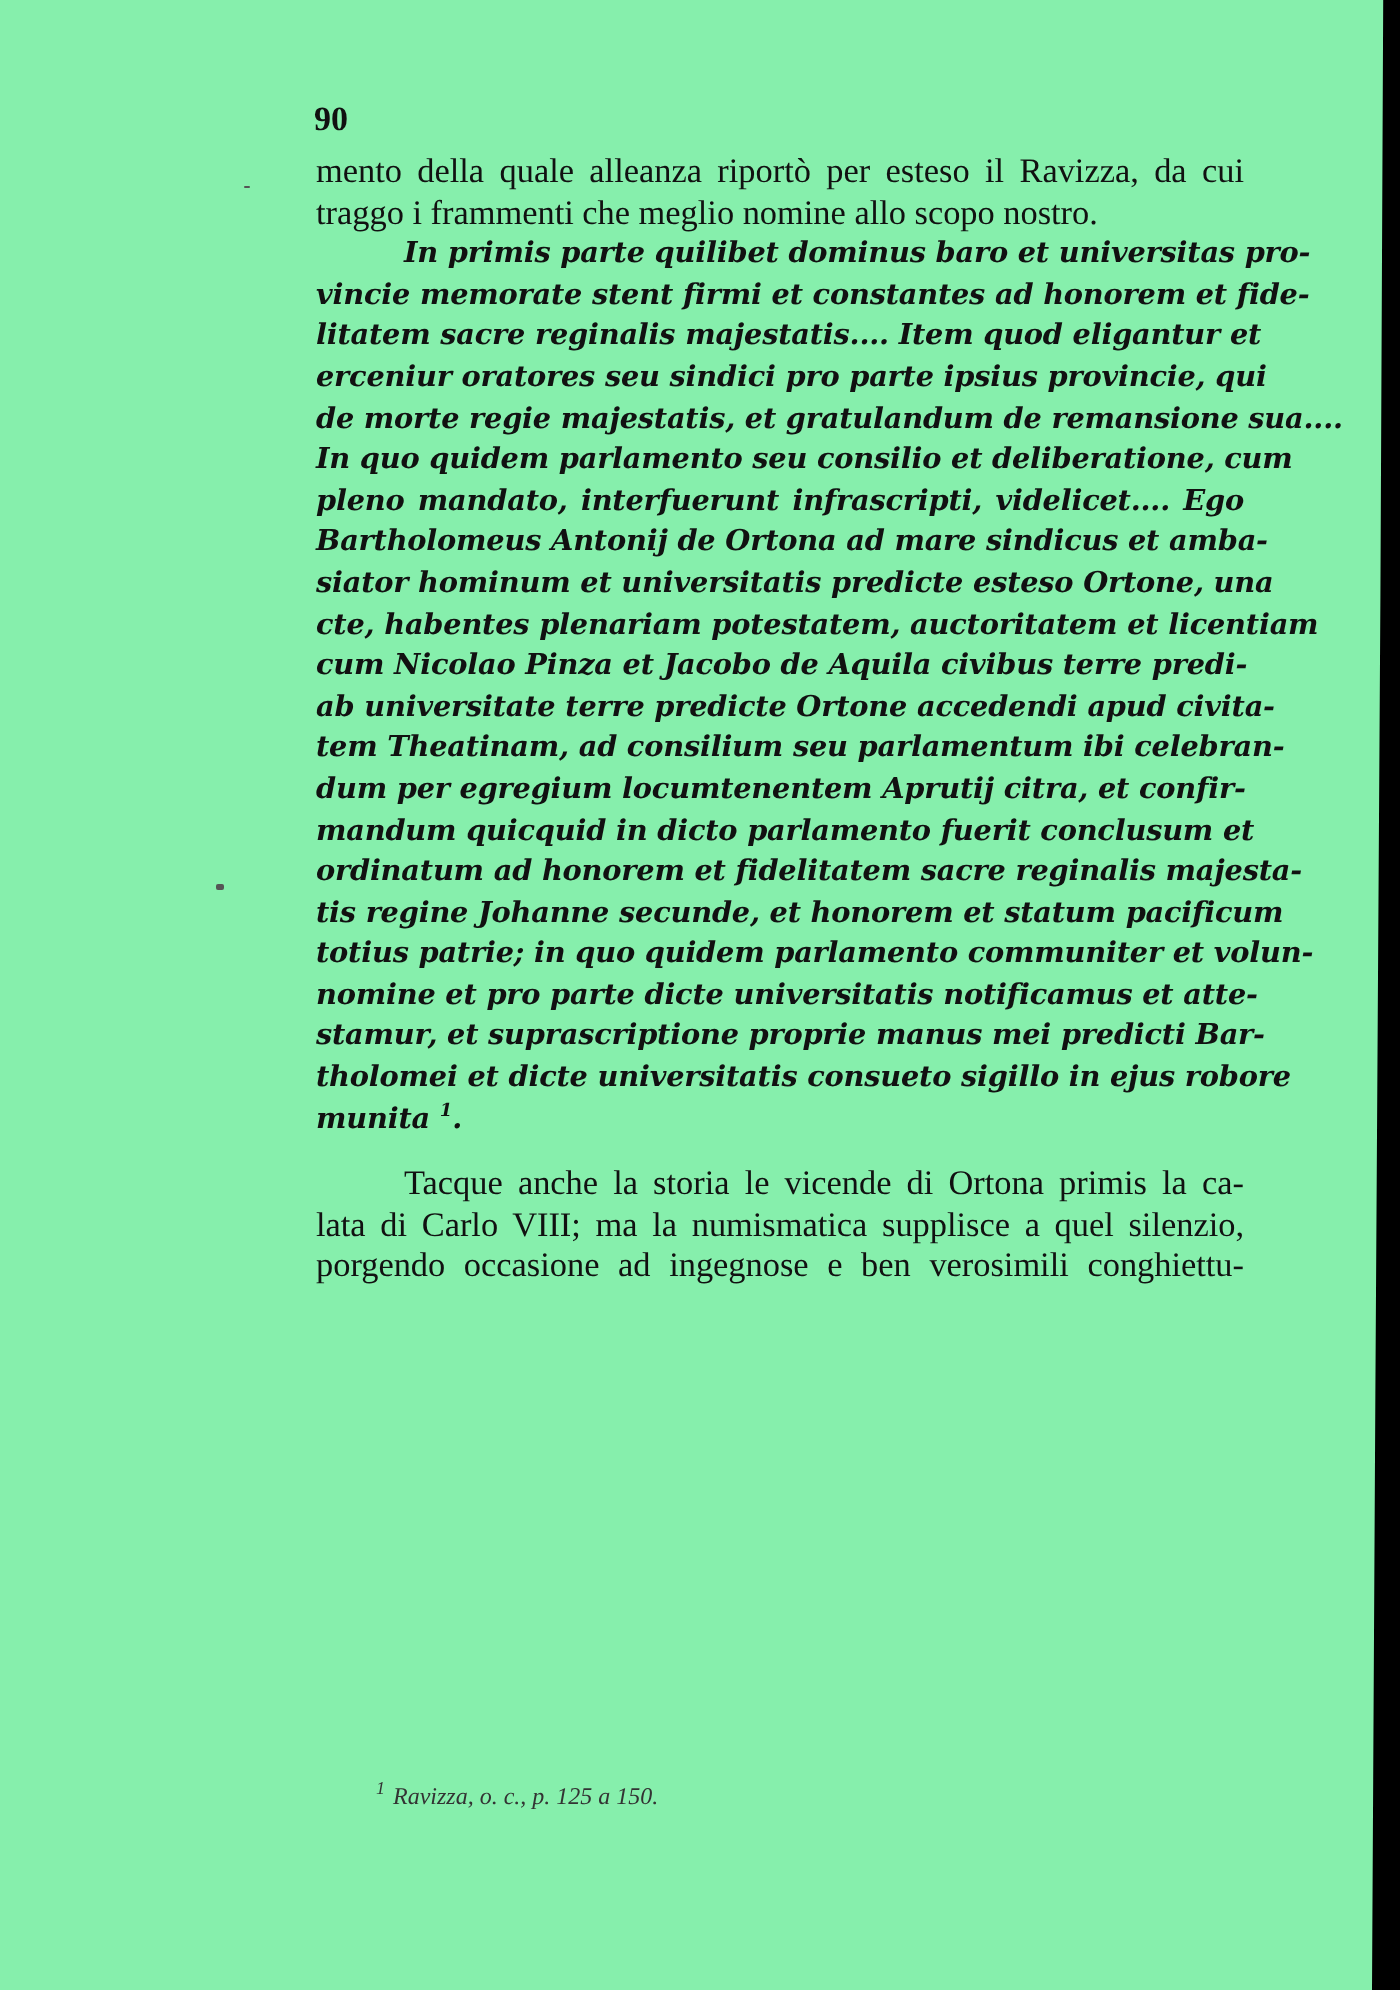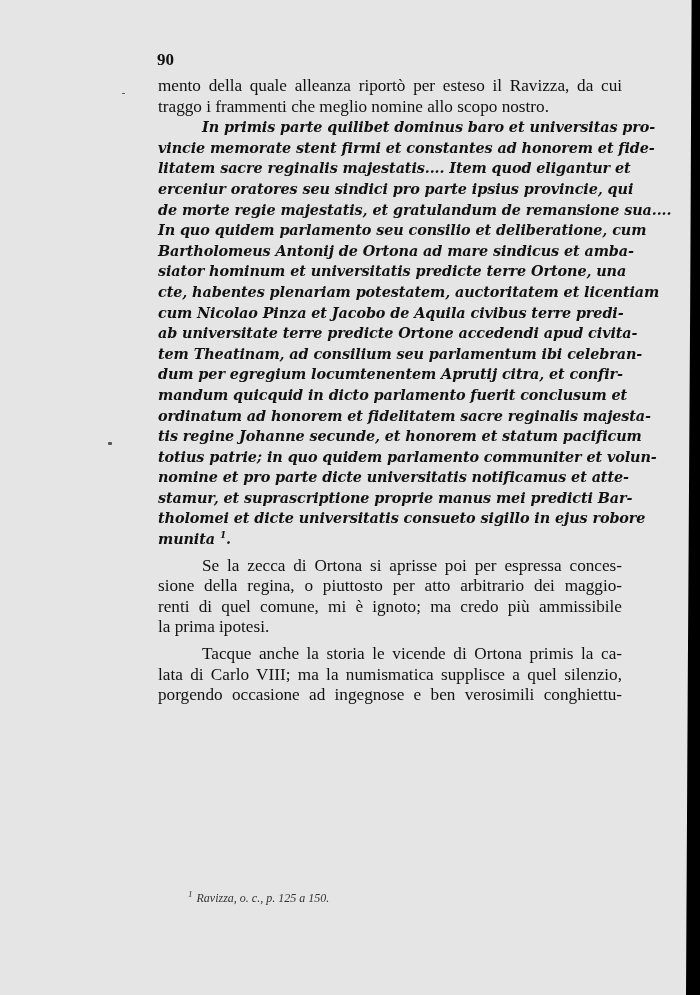--- a/index.html
+++ b/index.html
@@ -14,21 +14,21 @@
       overflow: hidden;
       font-family: "DejaVu Serif", "Liberation Serif", serif;
       color: #111111;
     }
     .page {
       position: absolute;
       left: 0;
       top: 0;
       width: 700px;
       height: 995px;
-      background: #e5e5e5;
+      background: #86efac;
     }
     .edge {
       position: absolute;
       top: 0;
       right: 0;
       width: 14px;
       height: 995px;
       background: #000000;
       clip-path: polygon(40% 0, 100% 0, 100% 100%, 0 100%, 12% 70%, 30% 30%);
     }
@@ -114,43 +114,38 @@
         <div class="line roman">mento della quale alleanza riportò per esteso il Ravizza, da cui</div>
         <div class="line roman last">traggo i frammenti che meglio nomine allo scopo nostro.</div>
       </div>
       <div>
         <div class="line italic indent">In primis parte quilibet dominus baro et universitas pro-</div>
         <div class="line italic">vincie memorate stent firmi et constantes ad honorem et fide-</div>
         <div class="line italic">litatem sacre reginalis majestatis.... Item quod eligantur et</div>
         <div class="line italic">erceniur oratores seu sindici pro parte ipsius provincie, qui</div>
         <div class="line italic">de morte regie majestatis, et gratulandum de remansione sua....</div>
         <div class="line italic">In quo quidem parlamento seu consilio et deliberatione, cum</div>
+        <div class="line italic">pleno mandato, interfuerunt infrascripti, videlicet.... Ego</div>
         <div class="line italic">Bartholomeus Antonij de Ortona ad mare sindicus et amba-</div>
-        <div class="line italic">siator hominum et universitatis predicte terre Ortone, una</div>
+        <div class="line italic">siator hominum et universitatis predicte esteso Ortone, una</div>
         <div class="line italic">cte, habentes plenariam potestatem, auctoritatem et licentiam</div>
         <div class="line italic">cum Nicolao Pinza et Jacobo de Aquila civibus terre predi-</div>
         <div class="line italic">ab universitate terre predicte Ortone accedendi apud civita-</div>
         <div class="line italic">tem Theatinam, ad consilium seu parlamentum ibi celebran-</div>
         <div class="line italic">dum per egregium locumtenentem Aprutij citra, et confir-</div>
         <div class="line italic">mandum quicquid in dicto parlamento fuerit conclusum et</div>
         <div class="line italic">ordinatum ad honorem et fidelitatem sacre reginalis majesta-</div>
         <div class="line italic">tis regine Johanne secunde, et honorem et statum pacificum</div>
         <div class="line italic">totius patrie; in quo quidem parlamento communiter et volun-</div>
         <div class="line italic">nomine et pro parte dicte universitatis notificamus et atte-</div>
         <div class="line italic">stamur, et suprascriptione proprie manus mei predicti Bar-</div>
         <div class="line italic">tholomei et dicte universitatis consueto sigillo in ejus robore</div>
         <div class="line italic last">munita <span class="sup">1</span><span>.</span></div>
       </div>
       <div class="para-gap"></div>
-      <div>
-        <div class="line roman indent">Se la zecca di Ortona si aprisse poi per espressa conces-</div>
-        <div class="line roman">sione della regina, o piuttosto per atto arbitrario dei maggio-</div>
-        <div class="line roman">renti di quel comune, mi è ignoto; ma credo più ammissibile</div>
-        <div class="line roman last">la prima ipotesi.</div>
-      </div>
       <div class="para-gap"></div>
       <div>
         <div class="line roman indent">Tacque anche la storia le vicende di Ortona primis la ca-</div>
         <div class="line roman">lata di Carlo VIII; ma la numismatica supplisce a quel silenzio,</div>
         <div class="line roman">porgendo occasione ad ingegnose e ben verosimili conghiettu-</div>
       </div>
     </div>
 
   <div class="footnote">
     <span class="fn-mark">1</span><span>Ravizza, o. c., p. 125 a 150.</span>

